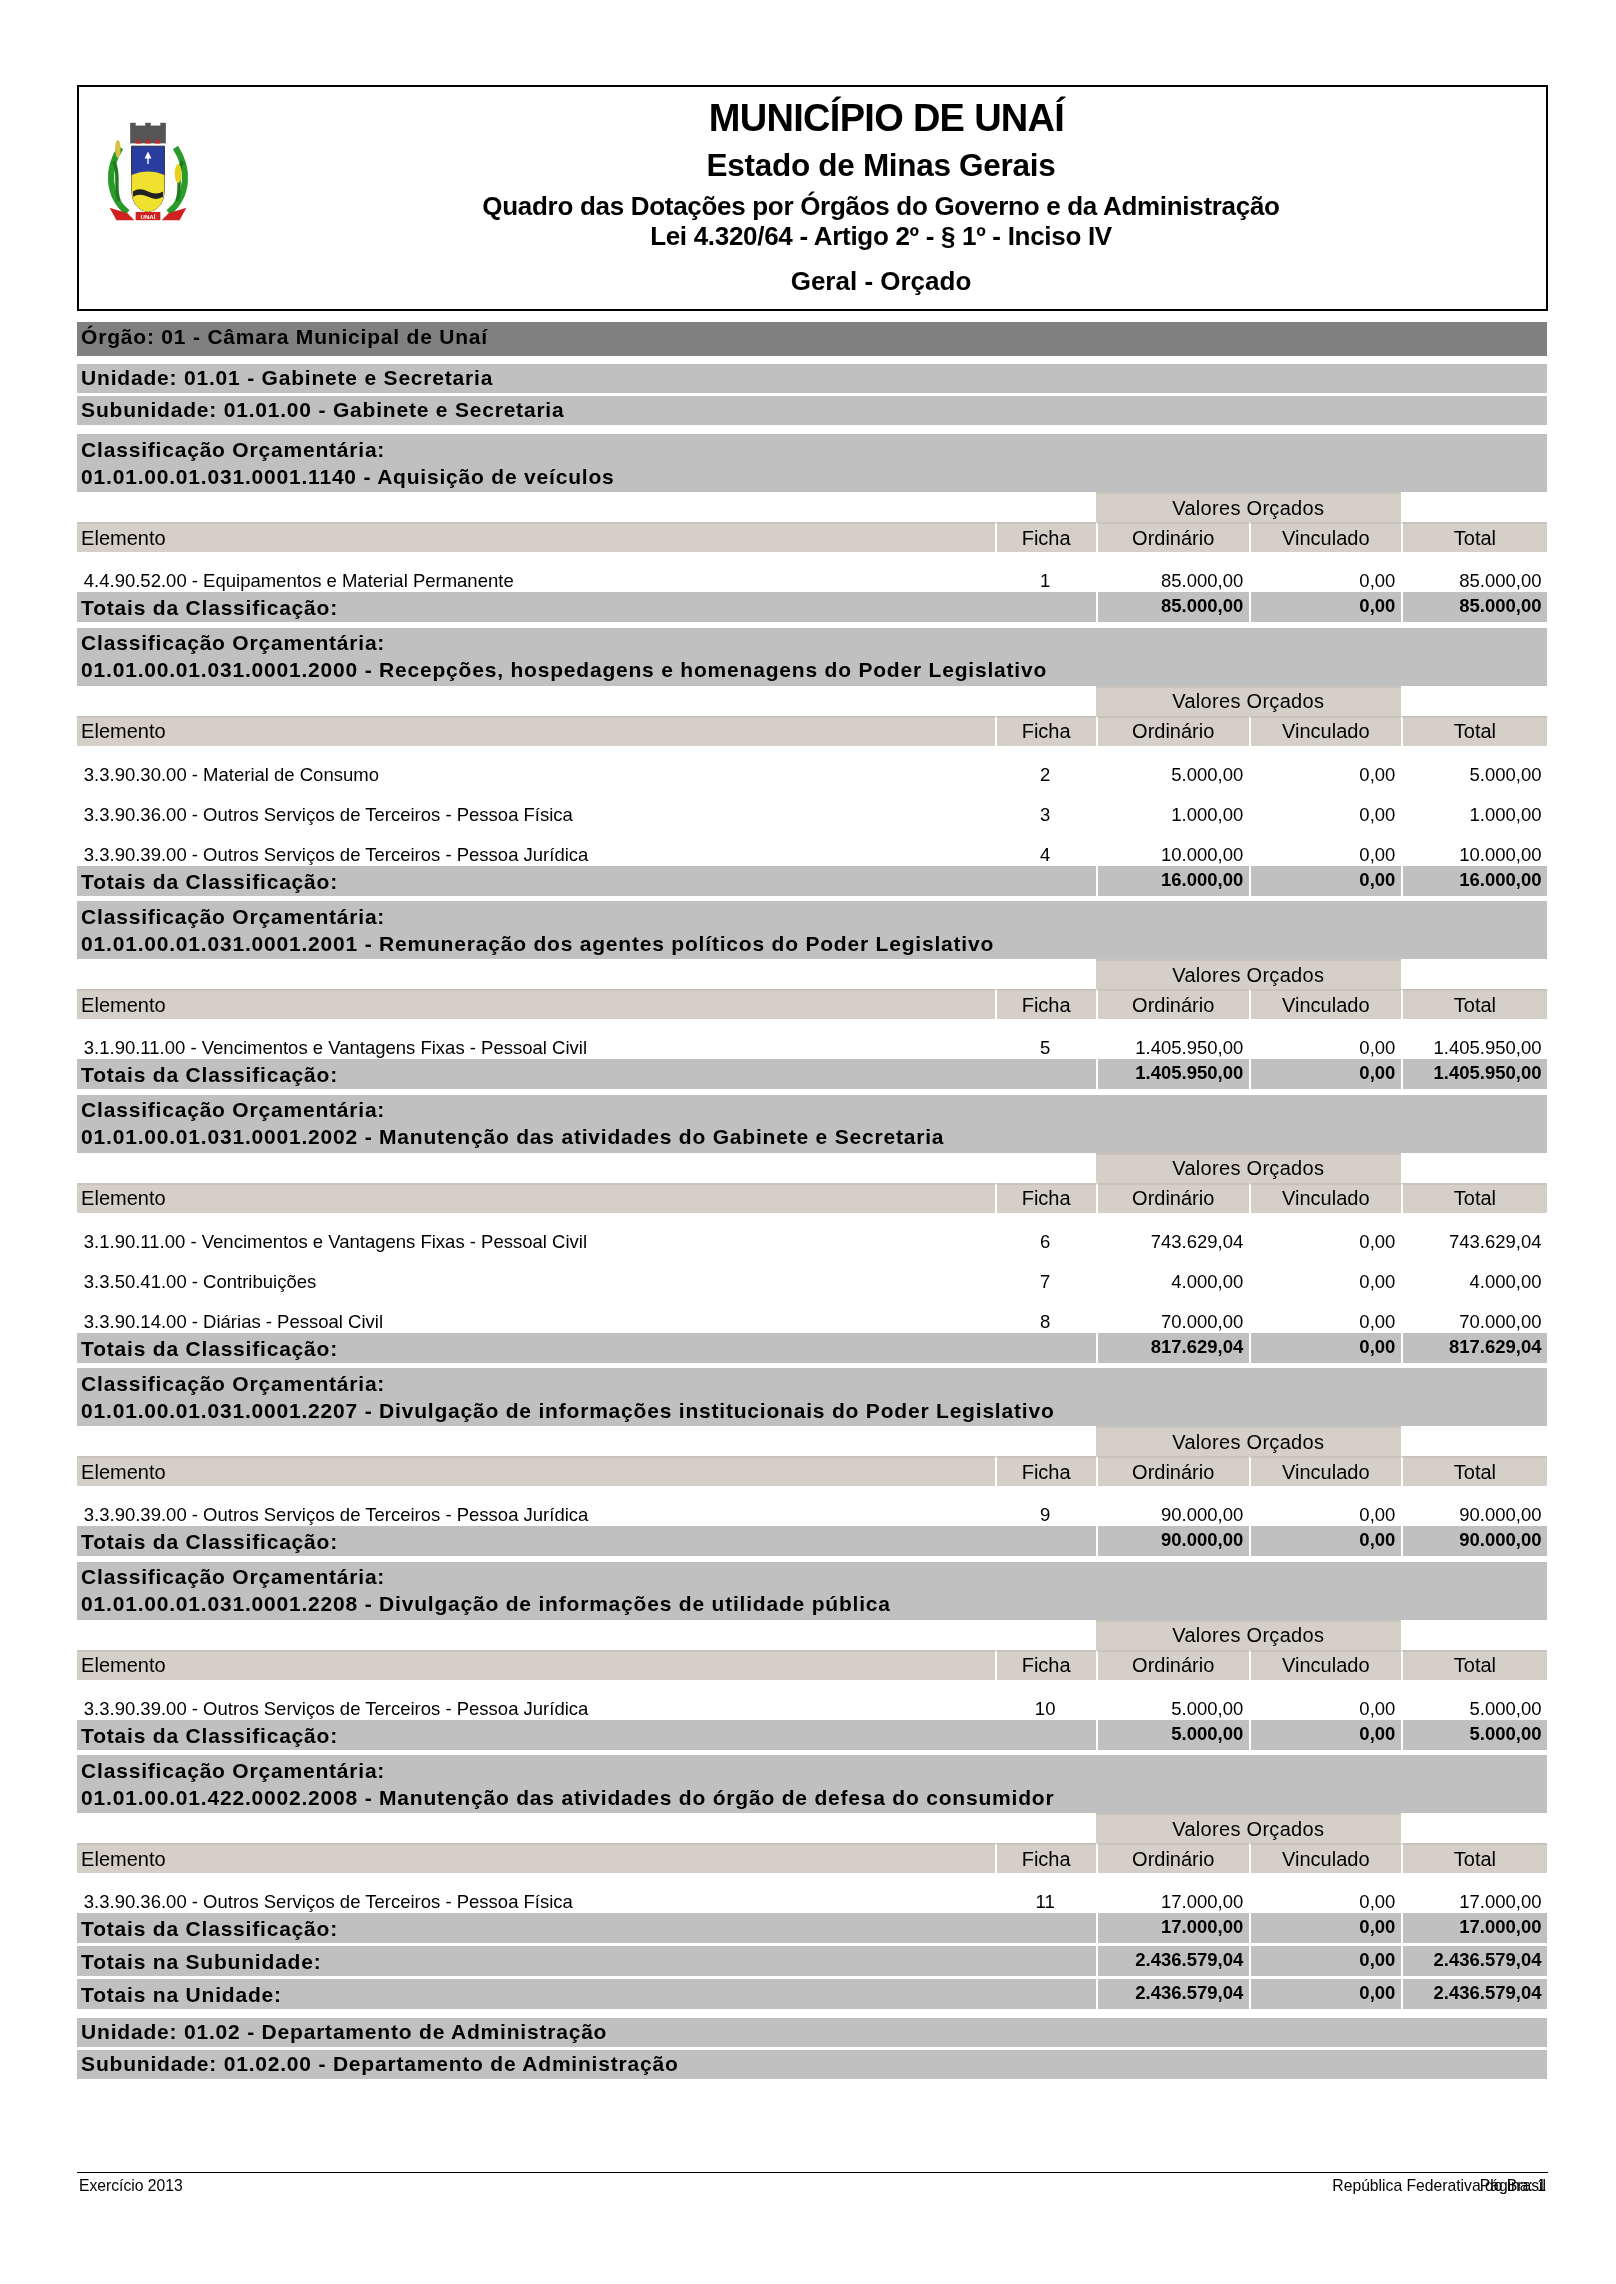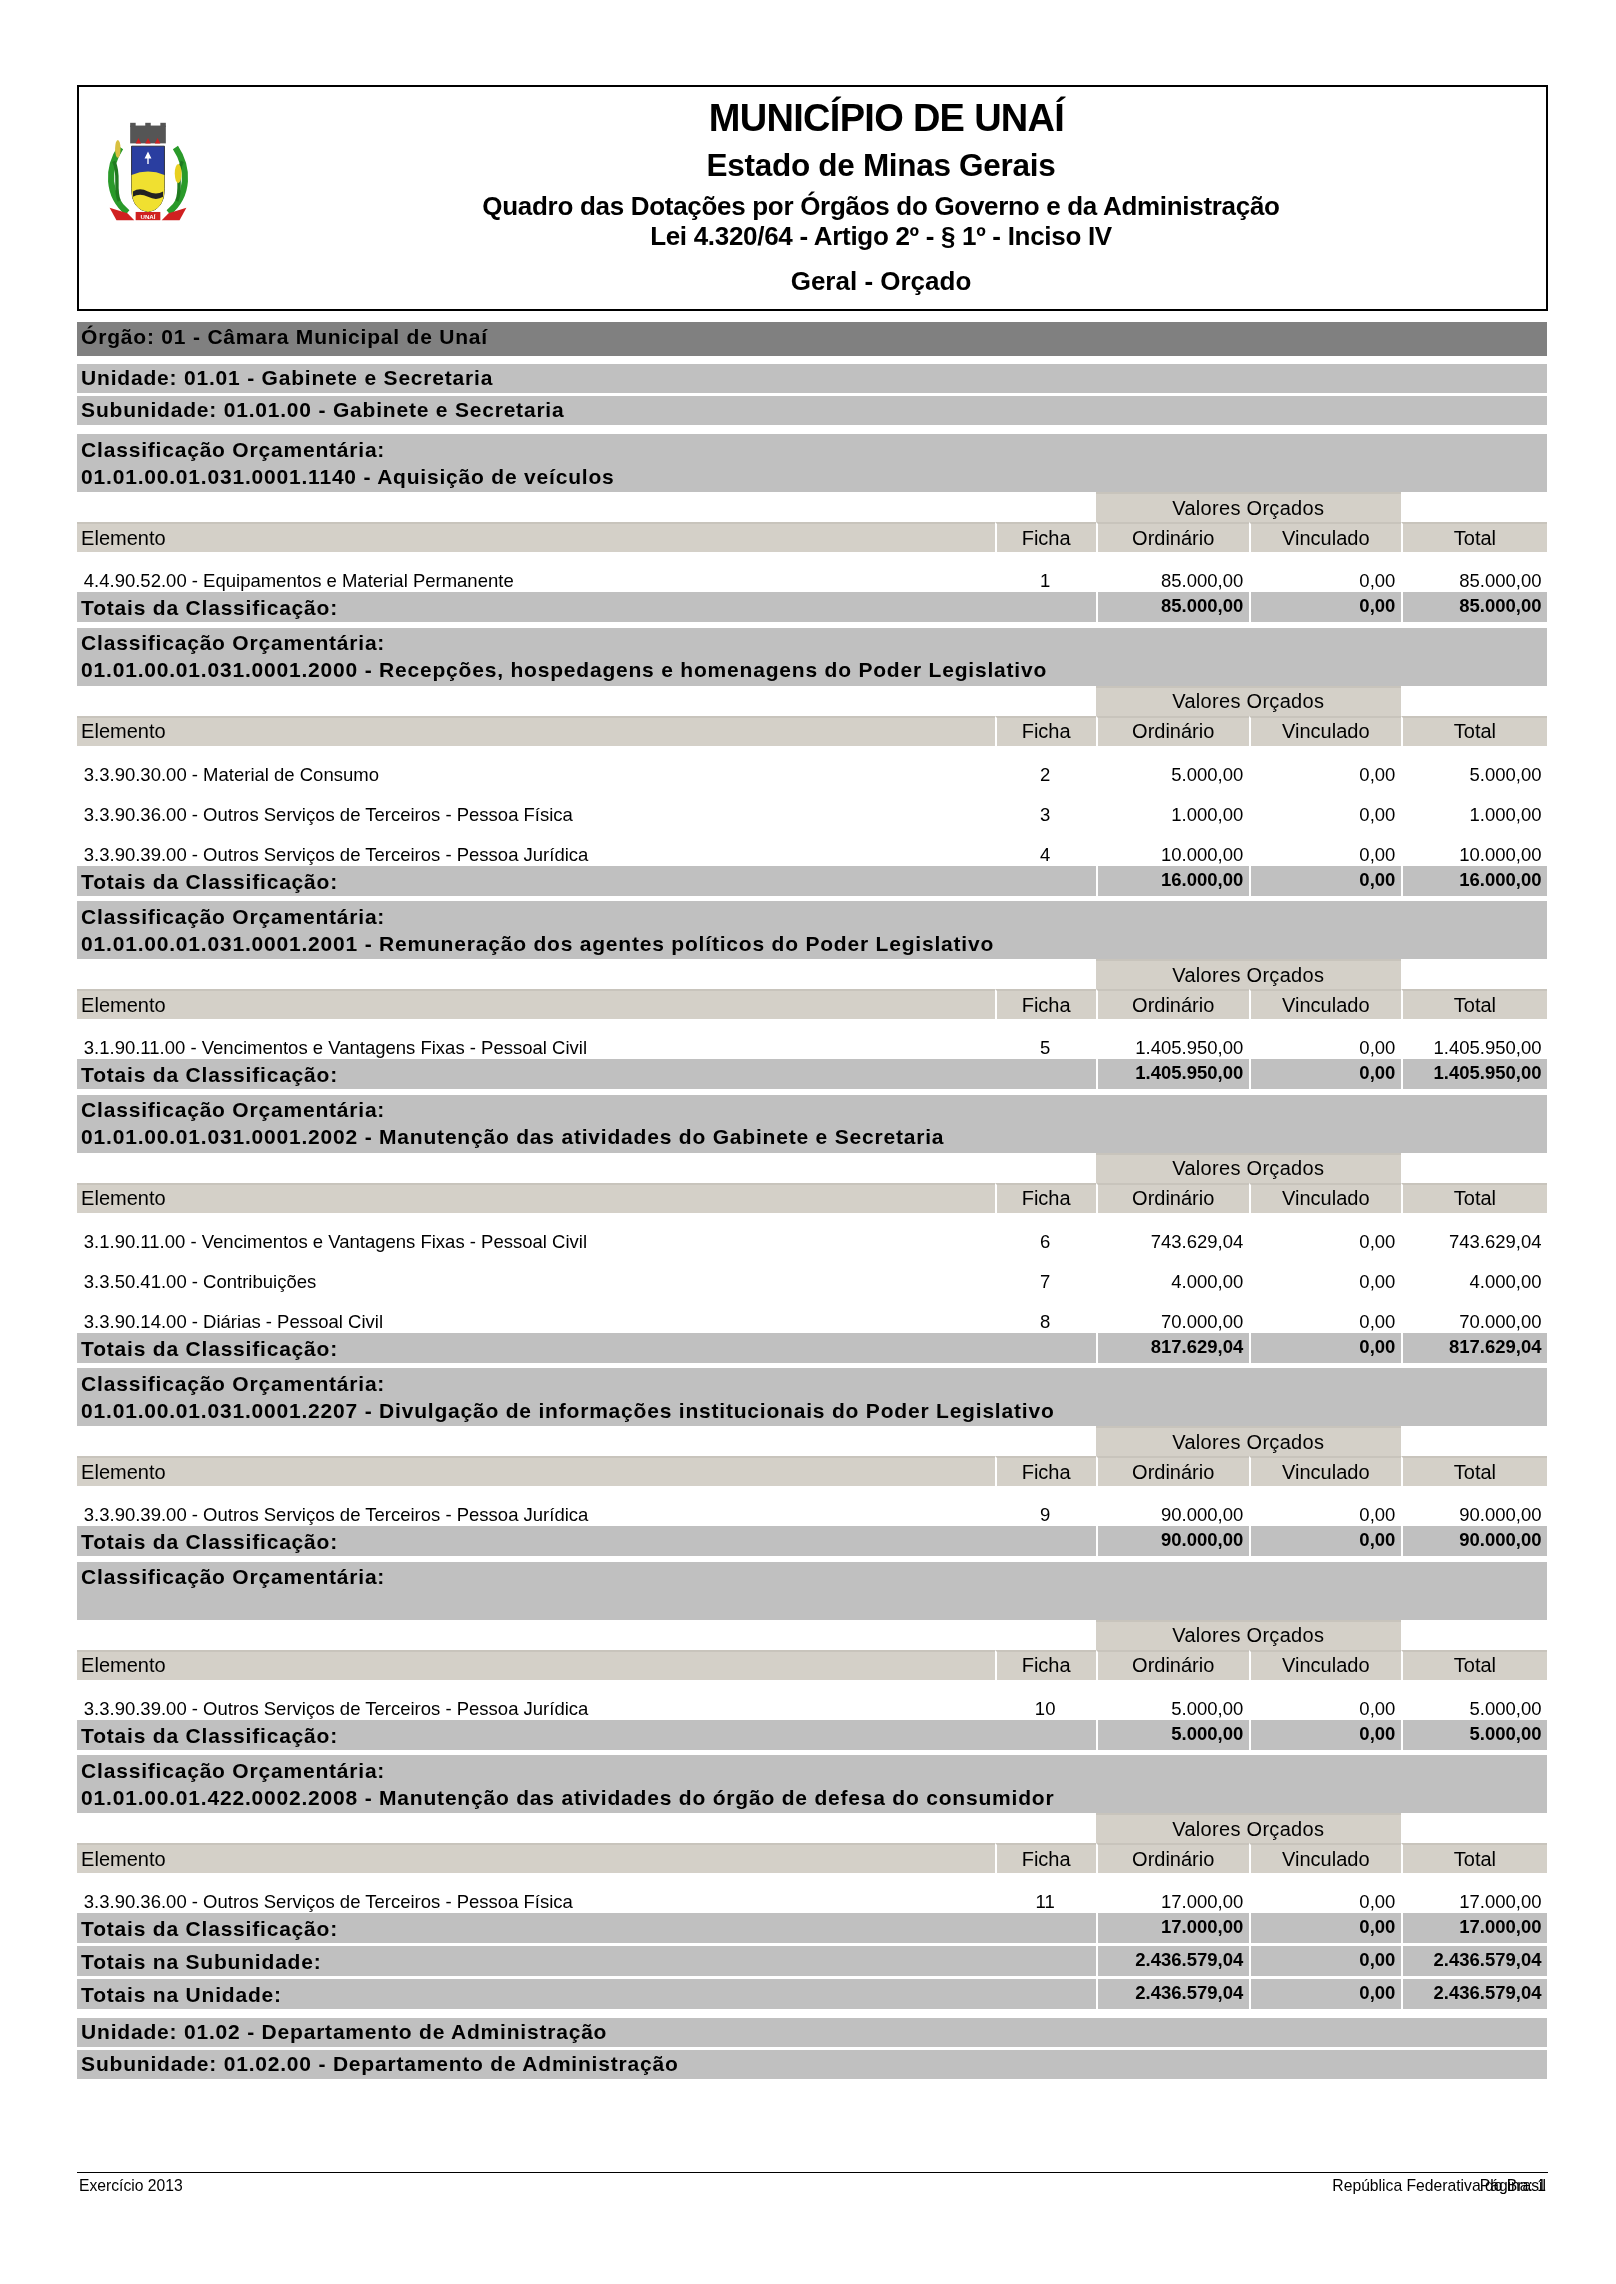--- a/index.html
+++ b/index.html
@@ -366,20 +366,21 @@
             </tr>
             <tr>
               <td colspan="5" class="gap"></td>
             </tr>
           </tbody>
         </table>
       </div>
       <div>
         <div class="bar bar-class">
           <div>Classificação Orçamentária:</div>
+          <div>01.01.00.01.031.0001.2208 - Divulgação de informações de utilidade pública</div>
         </div>
         <table class="rows">
           <colgroup>
             <col class="c-el">
             <col class="c-fi">
             <col class="c-or">
             <col class="c-vi">
             <col class="c-to">
           </colgroup>
           <tbody>

